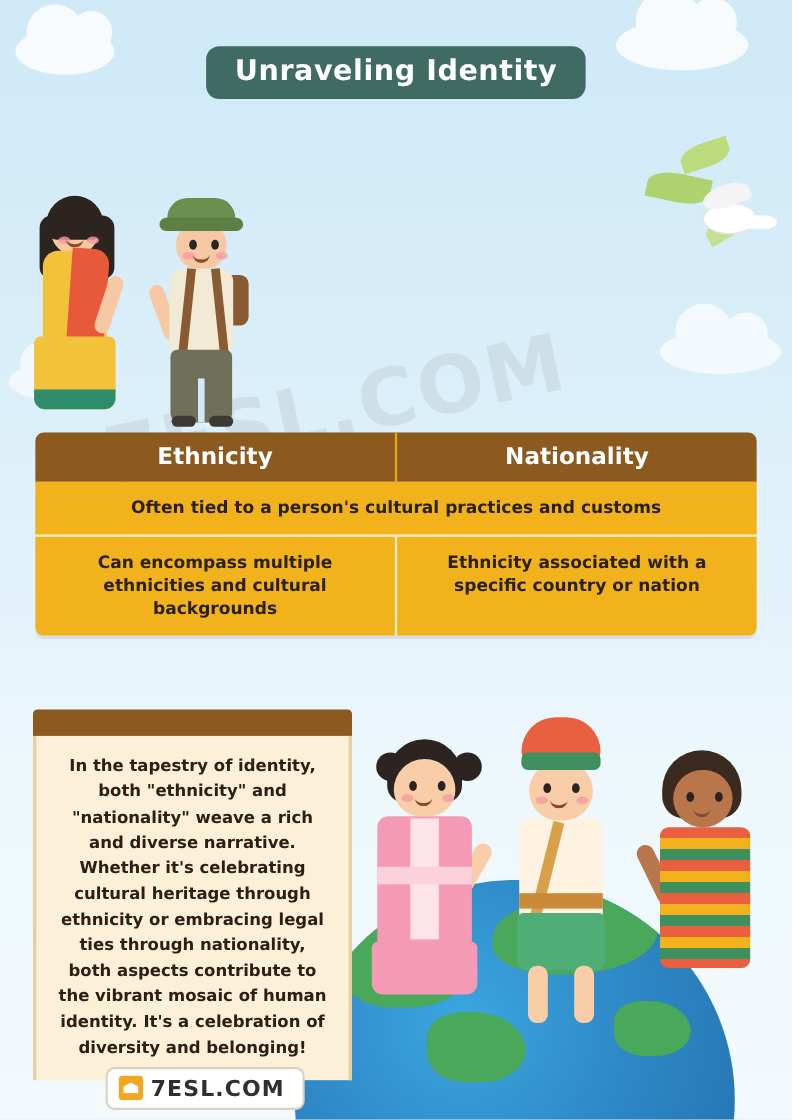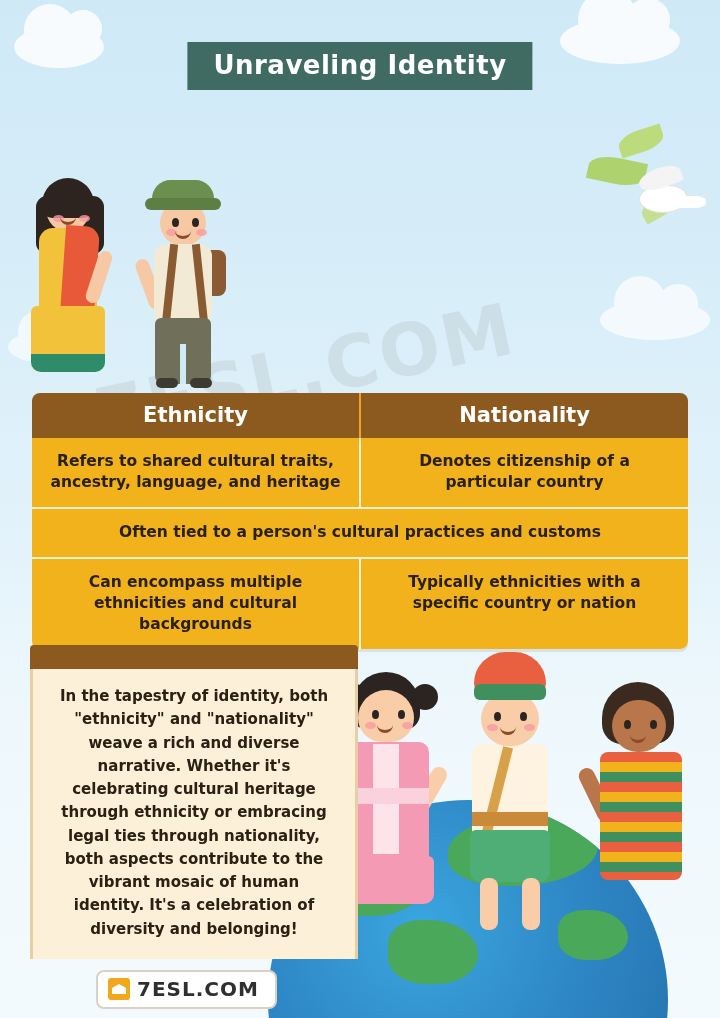--- a/index.html
+++ b/index.html
@@ -76,21 +76,21 @@
 
   
   .subtitle-ribbon {
     position: absolute;
     left: 50%;
     transform: translateX(-50%);
     top: 42px;
     background: #3f6b63;
     color: #ffffff;
     padding: 8px 26px 10px;
-    border-radius: 0;
+    border-radius: 12px;
     font-size: 26px;
     font-weight: 700;
     letter-spacing: .5px;
     white-space: nowrap;
   }
   .maintitle {
     position: absolute;
     top: 92px;
     left: 0;
     right: 0;
@@ -218,21 +218,21 @@
     line-height: 1.35;
     box-sizing: border-box;
   }
   .trow .td + .td { border-left: 2px solid #fff3cf; }
 
   
   .scroll {
     position: absolute;
     left: 30px;
     top: 645px;
-    width: 328px;
+    width: 290px;
   }
   .scroll-bar {
     height: 28px;
     background: #8c5a1f;
     border-radius: 4px;
     box-shadow: inset 0 -4px 0 rgba(0,0,0,.12);
   }
   .scroll-bar.top { margin-bottom: -4px; }
   .scroll-body {
     background: #fdf0d8;
@@ -393,29 +393,25 @@
   <div class="dove-wing"></div>
   <div class="dove-tail"></div>
 
 
   <div class="table">
     <div class="thead">
       <div class="th">Ethnicity</div>
       <div class="th">Nationality</div>
     </div>
     <div class="trow">
-      <div class="td">Refers to shared cultural traits, ancestry, language, and heritage</div>
-      <div class="td">Denotes citizenship of a particular country</div>
-    </div>
-    <div class="trow">
       <div class="td">Often tied to a person's cultural practices and customs</div>
     </div>
     <div class="trow">
       <div class="td">Can encompass multiple ethnicities and cultural backgrounds</div>
-      <div class="td">Typically ethnicities with a specific country or nation</div>
+      <div class="td">Ethnicity associated with a specific country or nation</div>
     </div>
   </div>
 
   <div class="globe">
     <div class="land ld1"></div>
     <div class="land ld2"></div>
     <div class="land ld3"></div>
     <div class="land ld4"></div>
   </div>
 

